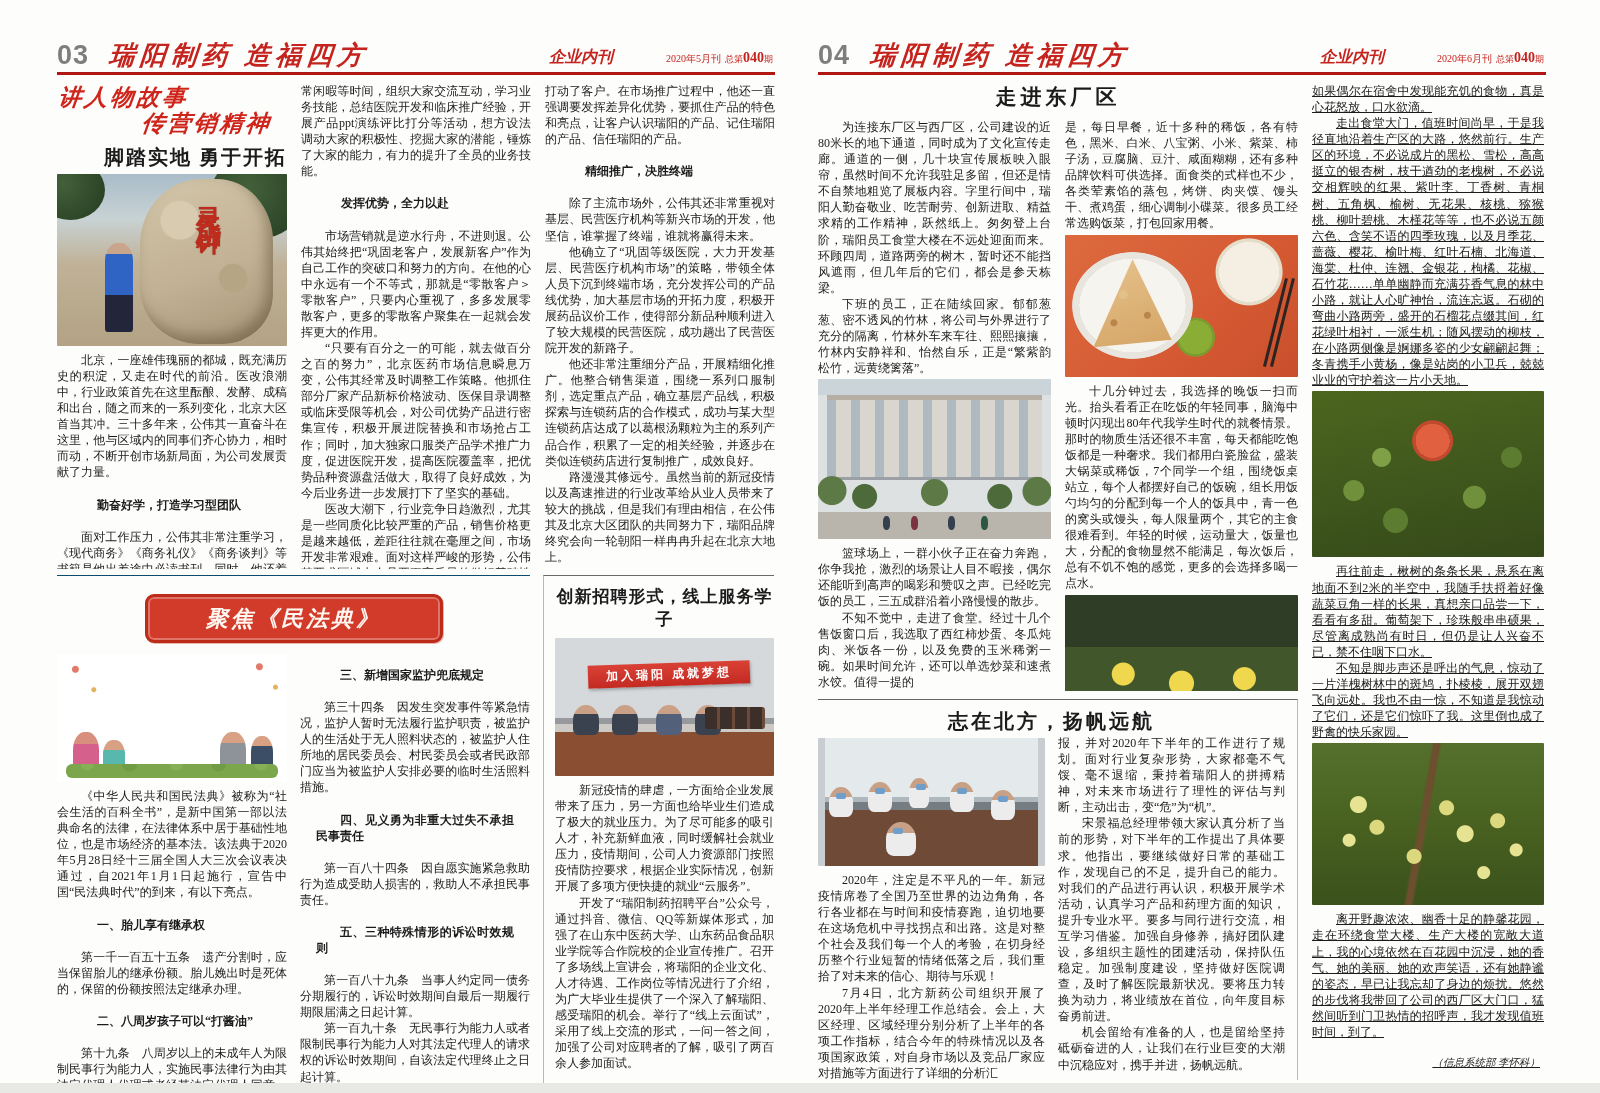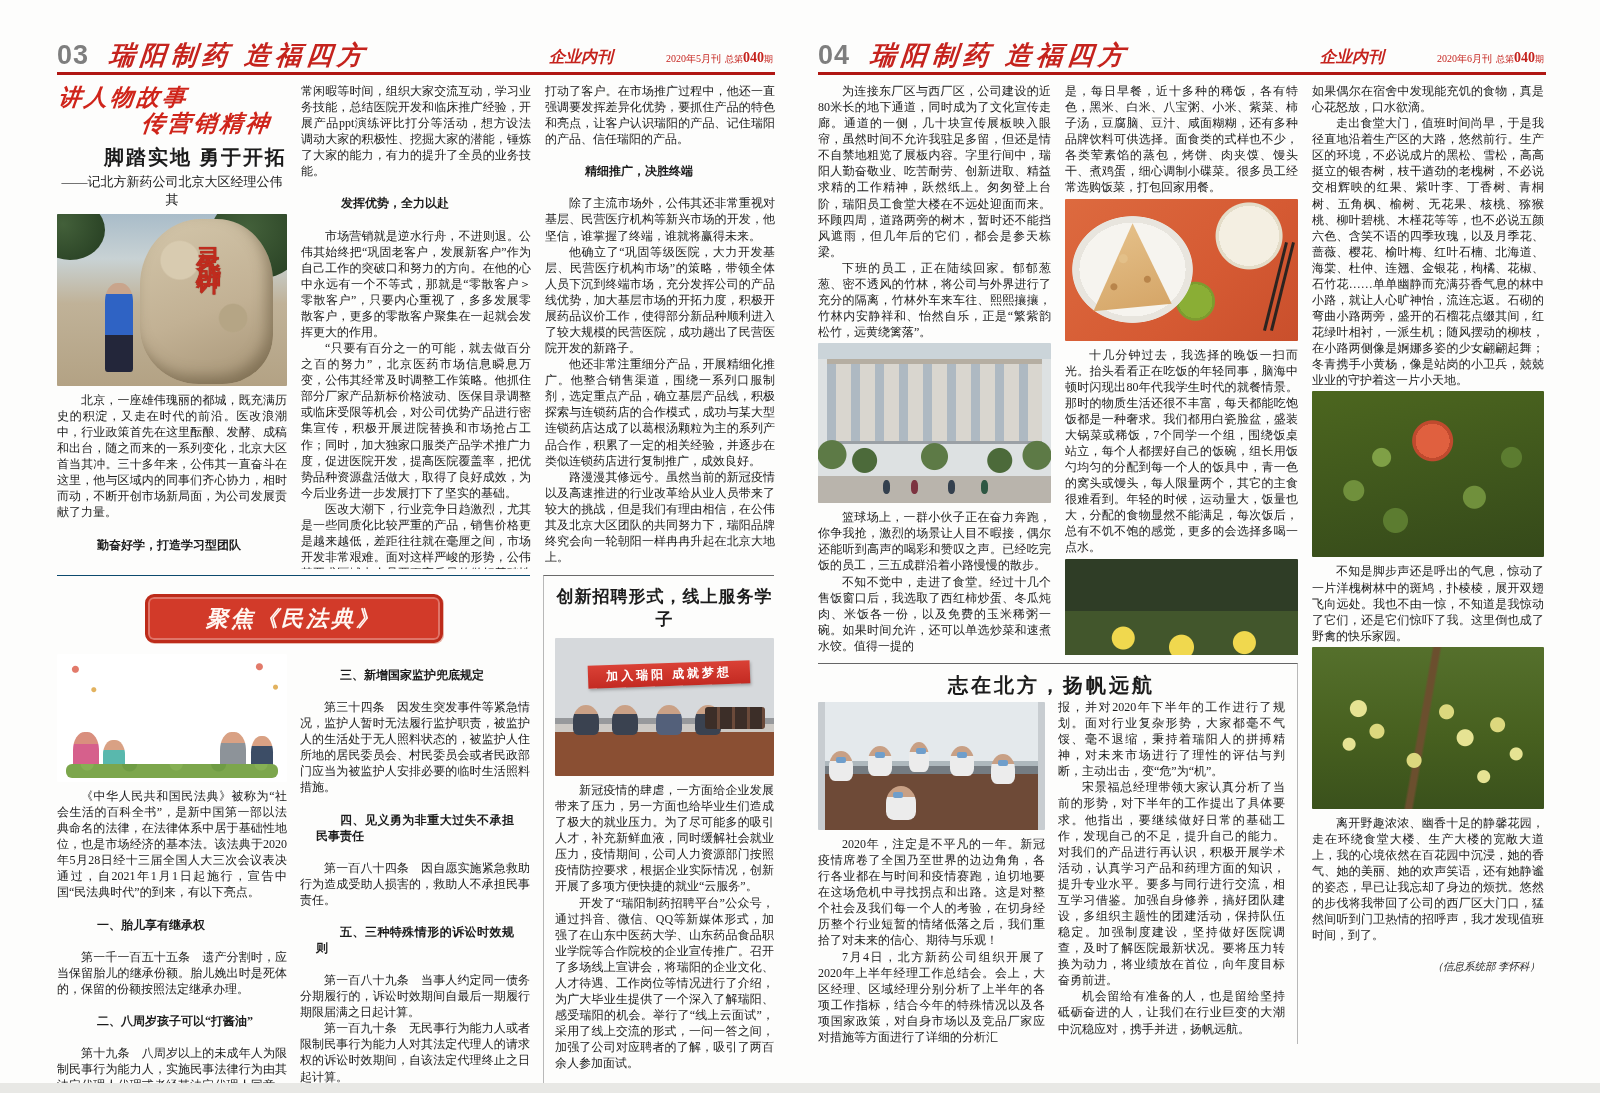--- a/index.html
+++ b/index.html
@@ -104,21 +104,21 @@
      line-height:23px;box-shadow:1px 2px 3px rgba(0,0,0,.25);}
   .photo-meeting1 .pers{position:absolute;bottom:30%;width:26px;height:30px;border-radius:50% 50% 20% 20%;
      background:linear-gradient(#caa186 0 30%,#3a4250 30%);}
   .pers.p1{left:8%;} .pers.p2{left:26%;} .pers.p3{left:46%;background:linear-gradient(#caa186 0 30%,#53607a 30%);} .pers.p4{left:64%;}
   .photo-meeting1 .chair{position:absolute;bottom:34%;right:4%;width:60px;height:22px;
      background:repeating-linear-gradient(90deg,#3c2e28 0 12px,#6b4a3a 12px 15px);border-radius:3px;}
 
   
   .p4-main{display:flex;gap:14px;}
   .p4-left{width:480px;flex:none;}
-  .p4-col3{width:232px;flex:none;height:1004px;overflow:hidden;}
+  .p4-col3{width:232px;flex:none;height:1004px;overflow:hidden;text-decoration:underline;}
   .tour-title{margin:0 0 8px;font-size:21px;font-weight:bold;text-align:center;letter-spacing:4px;}
   .p4-cols{display:flex;gap:14px;height:572px;overflow:hidden;}
   .p4-col{width:233px;flex:none;overflow:hidden;}
 
   .photo-building{height:160px;background:linear-gradient(180deg,#cbd4d9 0 10%,#dde1e2 10% 100%);}
   .photo-building .bld{position:absolute;left:4%;top:10%;width:92%;height:48%;
      background:repeating-linear-gradient(90deg,#aeb9c2 0 9px,#d9d6cf 9px 24px);
      border-top:5px solid #b5aea2;border-bottom:3px solid #9aa0a5;}
   .photo-building .trees{position:absolute;left:0;right:0;bottom:16%;height:24%;
      background:radial-gradient(circle at 6% 40%,#5d7a46 0 14px,transparent 15px),
@@ -214,21 +214,20 @@
       </span>
     </div>
 
     <div class="cols p3-top">
       <div class="col">
         <div class="slogan">
           <span>讲人物故事</span>
           <span class="s2">传营销精神</span>
         </div>
         <div class="feature-title">脚踏实地  勇于开拓</div>
-        <div class="feature-sub">——记北方新药公司北京大区经理公伟其</div>
         <div class="photo photo-rock">
           <span class="pine1"></span>
           <span class="pine2"></span>
           <span class="rock"></span>
           <span class="rock-ins">灵气所钟</span>
           <span class="man"></span>
         </div>
         <p class="b">北京，一座雄伟瑰丽的都城，既充满历史的积淀，又走在时代的前沿。医改浪潮中，行业政策首先在这里酝酿、发酵、成稿和出台，随之而来的一系列变化，北京大区首当其冲。三十多年来，公伟其一直奋斗在这里，他与区域内的同事们齐心协力，相时而动，不断开创市场新局面，为公司发展贡献了力量。</p>
         <p class="sh">勤奋好学，打造学习型团队</p>
         <p class="b">面对工作压力，公伟其非常注重学习，《现代商务》《商务礼仪》《商务谈判》等书籍是他出差途中必读书刊。同时，他还着力提升区域内人员的综合素质，利用区域工作会议、周末、日</p>
@@ -308,20 +307,21 @@
       <span class="hdr-no">04</span>
       <span class="hdr-brand">瑞阳制药  造福四方</span>
       <span class="hdr-right">
         <span class="hdr-label">企业内刊</span><span class="hdr-date">2020年6月刊</span>
         <span class="hdr-volpre">总第</span><span class="hdr-vol">040</span><span class="hdr-volsuf">期</span>
       </span>
     </div>
 
     <div class="p4-main">
       <div class="p4-left">
+        <div class="tour-title">走进东厂区</div>
         <div class="p4-cols">
           <div class="p4-col">
             <p class="b">为连接东厂区与西厂区，公司建设的近80米长的地下通道，同时成为了文化宣传走廊。通道的一侧，几十块宣传展板映入眼帘，虽然时间不允许我驻足多留，但还是情不自禁地粗览了展板内容。字里行间中，瑞阳人勤奋敬业、吃苦耐劳、创新进取、精益求精的工作精神，跃然纸上。匆匆登上台阶，瑞阳员工食堂大楼在不远处迎面而来。环顾四周，道路两旁的树木，暂时还不能挡风遮雨，但几年后的它们，都会是参天栋梁。</p>
             <p class="b">下班的员工，正在陆续回家。郁郁葱葱、密不透风的竹林，将公司与外界进行了充分的隔离，竹林外车来车往、熙熙攘攘，竹林内安静祥和、怡然自乐，正是“繁紫韵松竹，远黄绕篱落”。</p>
             <div class="photo photo-building">
               <span class="bld"></span>
               <span class="trees"></span>
               <span class="court"></span>
               <span class="ply a"></span>
               <span class="ply b"></span>
@@ -366,20 +366,21 @@
 
             </div>
           </div>
         </div>
       </div>
 
       <div class="p4-col3">
         <p class="b ni">如果偶尔在宿舍中发现能充饥的食物，真是心花怒放，口水欲滴。</p>
         <p class="b">走出食堂大门，值班时间尚早，于是我径直地沿着生产区的大路，悠然前行。生产区的环境，不必说成片的黑松、雪松，高高挺立的银杏树，枝干遒劲的老槐树，不必说交相辉映的红果、紫叶李、丁香树、青桐树、五角枫、榆树、无花果、核桃、猕猴桃、柳叶碧桃、木槿花等等，也不必说五颜六色、含笑不语的四季玫瑰，以及月季花、蔷薇、樱花、榆叶梅、红叶石楠、北海道、海棠、杜仲、连翘、金银花，枸橘、花椒、石竹花……单单幽静而充满芬香气息的林中小路，就让人心旷神怡，流连忘返。石砌的弯曲小路两旁，盛开的石榴花点缀其间，红花绿叶相衬，一派生机；随风摆动的柳枝，在小路两侧像是婀娜多姿的少女翩翩起舞；冬青携手小黄杨，像是站岗的小卫兵，兢兢业业的守护着这一片小天地。</p>
         <div class="photo photo-pomegranate"></div>
+        <p class="b">再往前走，楸树的条条长果，悬系在离地面不到2米的半空中，我随手扶捋着好像蔬菜豆角一样的长果，真想亲口品尝一下，看看有多甜。葡萄架下，珍珠般串串硕果，尽管离成熟尚有时日，但仍是让人兴奋不已，禁不住咽下口水。</p>
         <p class="b">不知是脚步声还是呼出的气息，惊动了一片洋槐树林中的斑鸠，扑棱棱，展开双翅飞向远处。我也不由一惊，不知道是我惊动了它们，还是它们惊吓了我。这里倒也成了野禽的快乐家园。</p>
         <div class="photo photo-fruittree"></div>
         <p class="b">离开野趣浓浓、幽香十足的静馨花园，走在环绕食堂大楼、生产大楼的宽敞大道上，我的心境依然在百花园中沉浸，她的香气、她的美丽、她的欢声笑语，还有她静谧的姿态，早已让我忘却了身边的烦扰。悠然的步伐将我带回了公司的西厂区大门口，猛然间听到门卫热情的招呼声，我才发现值班时间，到了。</p>
         <div class="byline">（信息系统部  李怀科）</div>
       </div>
     </div>
   </div>
 
   <div class="foot"></div>
 </div>

